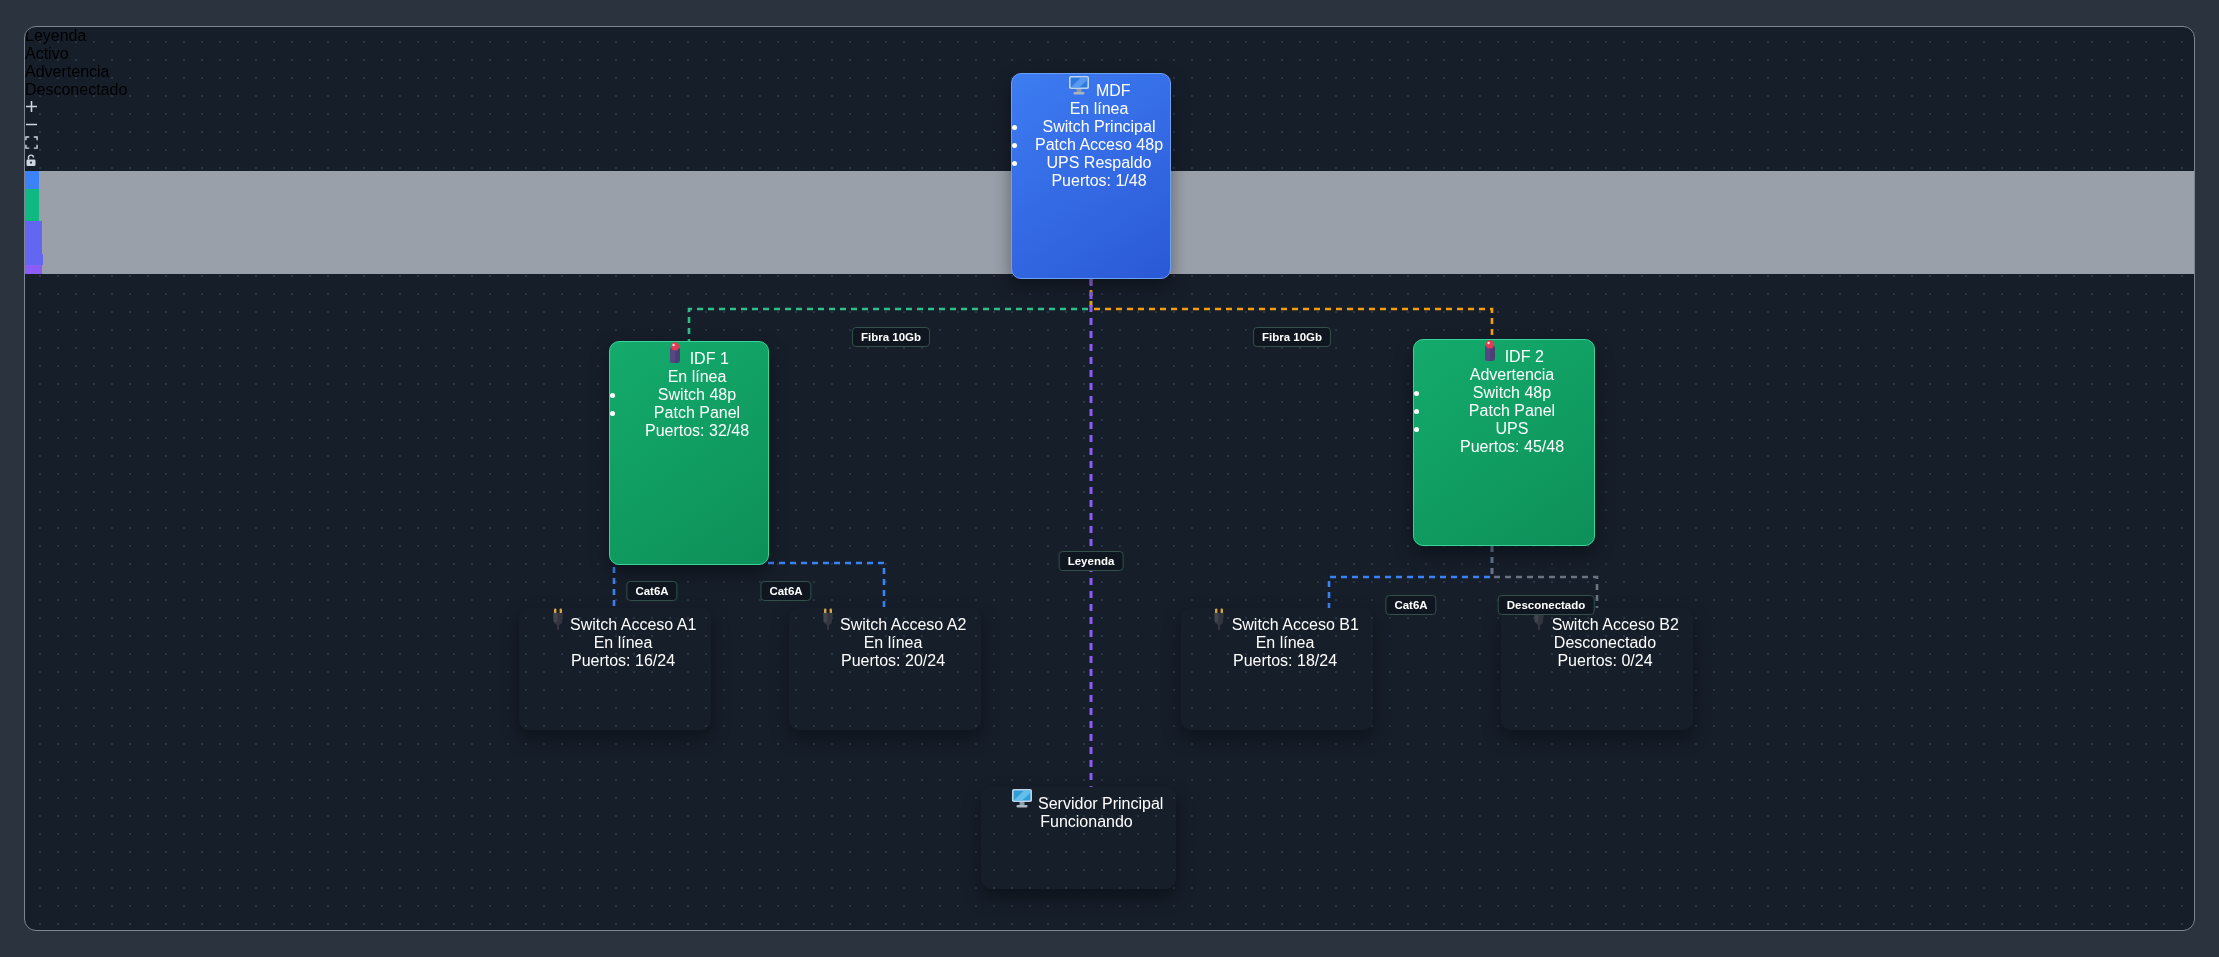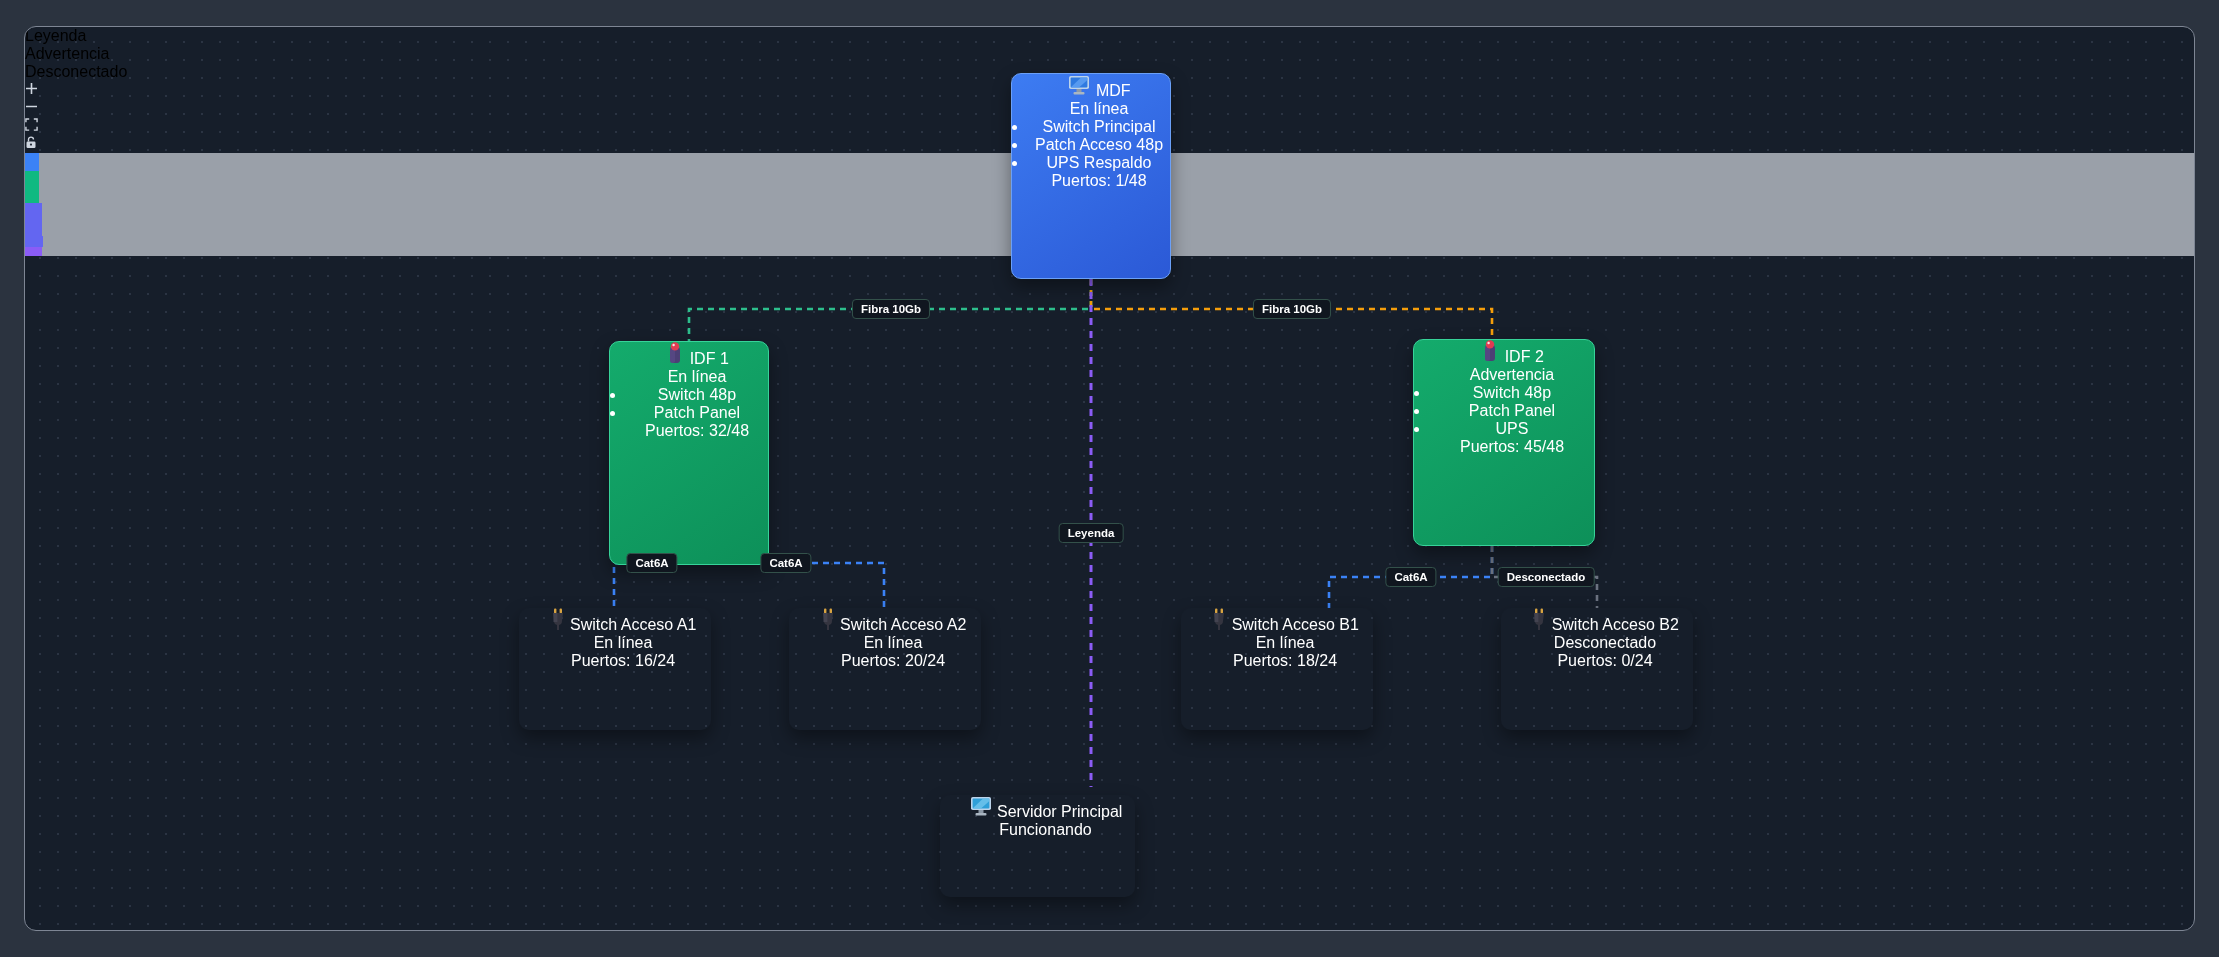--- a/index.html
+++ b/index.html
@@ -7,21 +7,21 @@
     font-family:"Liberation Sans", sans-serif; }
   .canvas { position:absolute; left:24px; top:26px; width:2171px; height:905px;
     background:#161e2a; border:1px solid #7e8694; border-radius:12px; overflow:hidden;
     background-image:radial-gradient(circle, #2b3443 1.2px, transparent 1.4px);
     background-size:18px 18px; background-position:6px 6px; }
   .edge-layer { position:absolute; left:0; top:0; }
   .edge { fill:none; stroke-width:2.6px; stroke-dasharray:6 5; }
   .edge-thick { stroke-width:3px; stroke-dasharray:7 6; }
   .edge-label { position:absolute; transform:translate(-50%,-50%); background:#10161f;
     border:1px solid #33514a; border-radius:4px; padding:3px 8px; color:#fff;
-    font-size:11.5px; font-weight:700; white-space:nowrap; z-index:5; }
+    font-size:11.5px; font-weight:700; white-space:nowrap; z-index:5;margin-top:28px; }
   .node { position:absolute; border-radius:10px; color:#fff; text-align:center;
     box-shadow:0 8px 18px rgba(0,0,0,.38); z-index:4;padding-left:16px; }
   .node-mdf { background:linear-gradient(145deg,#3d7cf2,#2b59d6); border:1.5px solid #6ba0f7; }
   .node-idf { background:linear-gradient(145deg,#14ab6c,#0d9059); border:1.5px solid #37d399; }
   .node-switch { background:linear-gradient(145deg,#6d6fee,#5а5... ;} 
   .node-switch { background:linear-gradient(145deg,#6d6fee,#5a5ce0); border:1.5px solid #8d90f5; }
   .node-server { background:linear-gradient(145deg,#8d5df6,#7c3fe8); border:2px solid #4ade80; }
   .node-header { display:flex; align-items:center; justify-content:center; gap:9px; margin-top:15px; }
   .node-switch .node-header, .node-server .node-header { margin-top:17px; }
   .node-title { font-size:16px; font-weight:700; letter-spacing:.2px; }
@@ -262,21 +262,21 @@
       <span class="status-dot" style="background-color: rgb(107, 114, 128);"></span>
       <span>Desconectado</span>
     </div>
     <div class="ports-badge">Puertos: 0/24</div>
     <span class="handle h-top"></span>
     <span class="handle h-bottom"></span>
     <span class="handle h-left"></span>
     <span class="handle h-right"></span>
   </div>
 
-  <div class="node node-server" style="left:915px; top:760px; width:195px; height:102px;margin-top:8px;">
+  <div class="node node-server" style="left:956px; top:760px; width:195px; height:102px;">
     <div class="node-header">
       <span class="icon-emoji">
         <svg width="24" height="22" viewBox="0 0 24 22">
           <rect x="2" y="2" width="20" height="13" rx="1.8" fill="#bcd3ea"></rect>
           <rect x="3.6" y="3.6" width="16.8" height="9.8" rx="0.8" fill="#2f9fd8"></rect>
           <path d="M3.6 13.4 L14 3.6 L20.4 3.6 L20.4 6 L12 13.4 Z" fill="#6ec3ec" opacity="0.85"></path>
           <rect x="9.5" y="15" width="5" height="3" fill="#8d9aa8"></rect>
           <rect x="6.5" y="18" width="11" height="2.4" rx="1" fill="#aab6c2"></rect>
         </svg>
       </span>
@@ -287,20 +287,24 @@
       <span>Funcionando</span>
     </div>
     <span class="handle h-top"></span>
     <span class="handle h-bottom"></span>
     <span class="handle h-left"></span>
     <span class="handle h-right"></span>
   </div>
 
   <div class="legend">
     <div class="legend-title">Leyenda</div>
+    <div class="legend-item">
+      <span class="legend-dot" style="background-color: rgb(16, 185, 129);"></span>
+      <span>Activo</span>
+    </div>
     <div class="legend-item">
       <span class="legend-dot" style="background-color: rgb(245, 158, 11);"></span>
       <span>Advertencia</span>
     </div>
     <div class="legend-item">
       <span class="legend-dot" style="background-color: rgb(156, 163, 175);"></span>
       <span>Desconectado</span>
     </div>
   </div>
 

